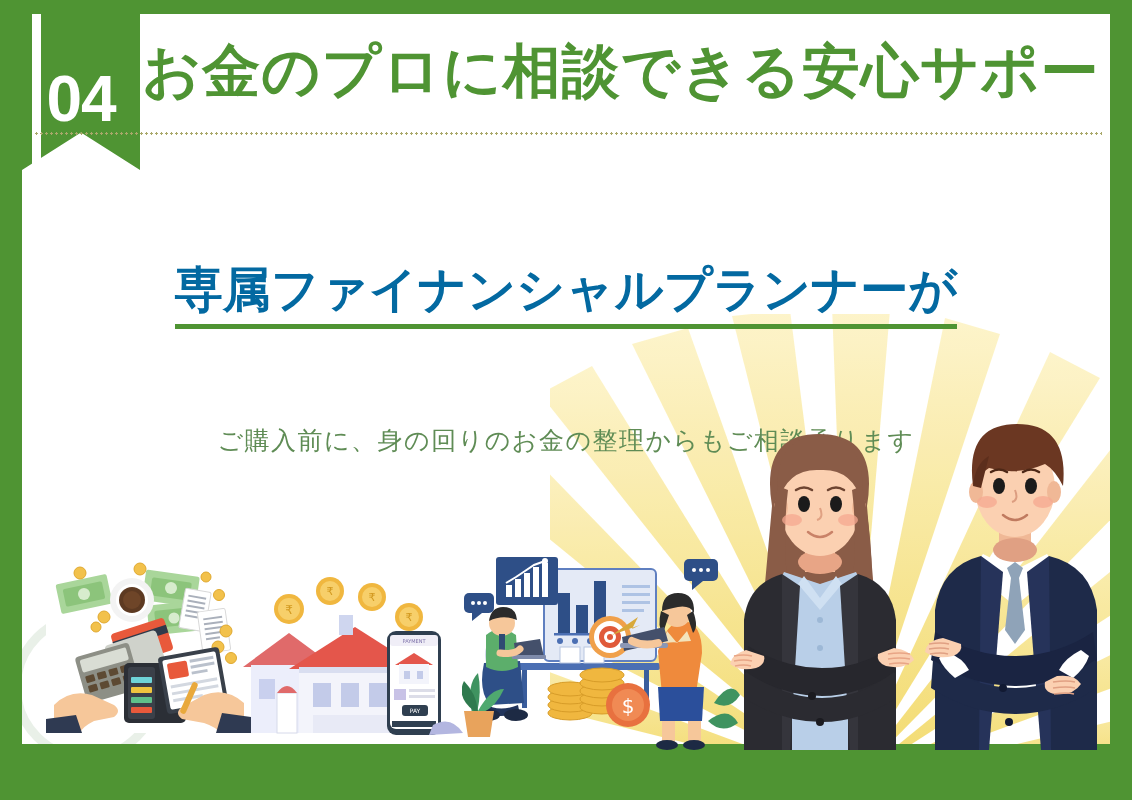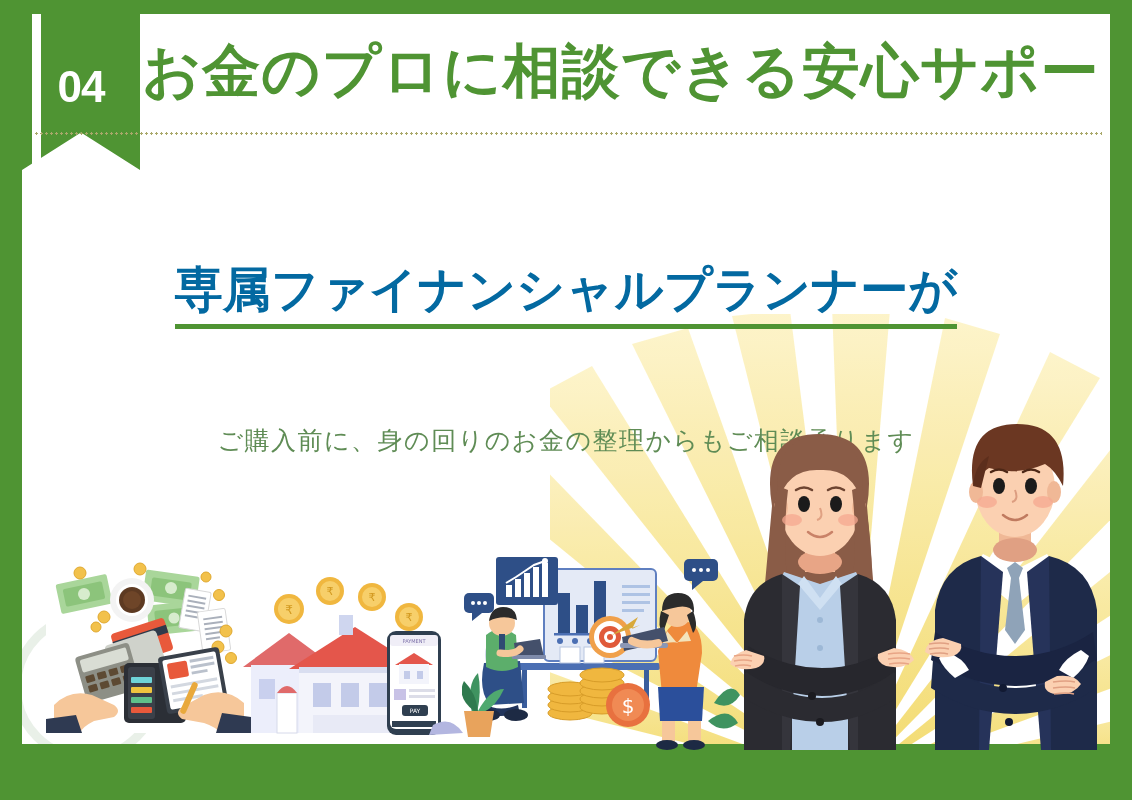--- a/index.html
+++ b/index.html
@@ -26,21 +26,21 @@
     background:#4f9433;
     clip-path: polygon(0 0, 100% 0, 100% 100%, 50% 78%, 0 100%);
   }
   .ribbon-stripe {
     position:absolute; left:10px; top:-14px; width:9px; height:170px;
     background:#ffffff;
   }
   .ribbon-num {
     position:absolute; left:0; top:48px; width:118px;
     text-align:center; color:#ffffff;
-    font-size:44px; font-weight:bold; letter-spacing:-1px;
+    font-size:64px; font-weight:bold; letter-spacing:-1px;
     font-family:"Liberation Sans", sans-serif;
   }
   .header-title {
     position:absolute; left:120px; top:28px;
     font-size:58px; font-weight:bold; color:#4f9433;
     letter-spacing:1px; white-space:nowrap;
     font-family:"DejaVu Sans", sans-serif;
     line-height:1;
   }
   .dotline {

